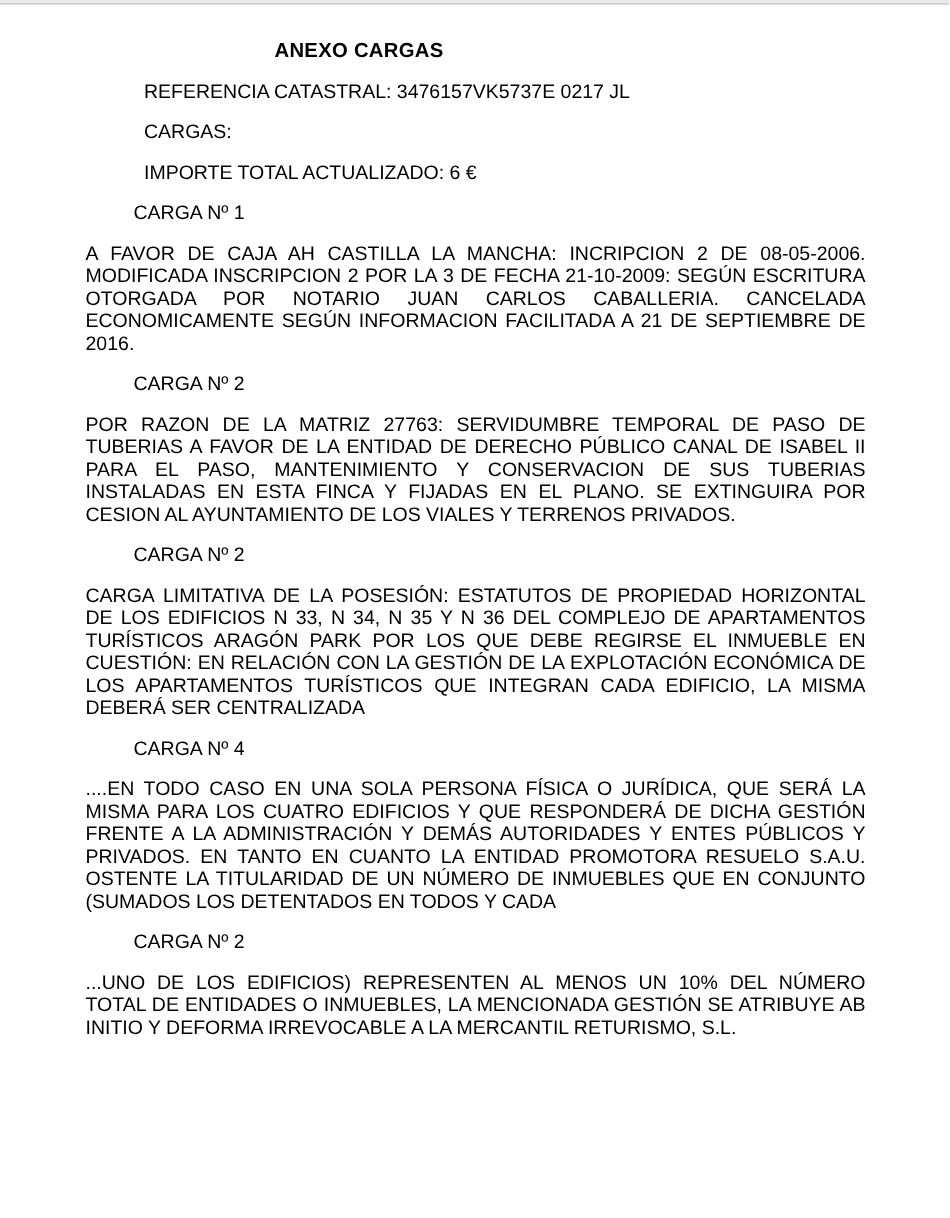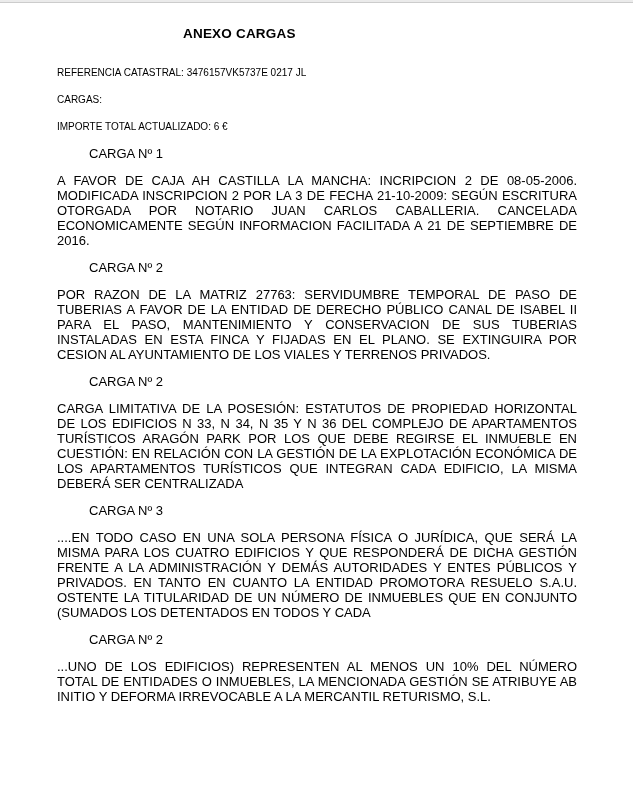--- a/index.html
+++ b/index.html
@@ -17,29 +17,30 @@
     background: #ebebeb;
     border-bottom: 1px solid #cccccc;
   }
   .page-content {
     padding: 23px 56px 0 57px;
   }
   .doc-title {
     font-size: 13.5px;
     font-weight: bold;
     line-height: 15px;
-    margin: 0 0 24px 126px;
+    margin: 0 0 12px 126px;
     letter-spacing: 0.2px;
     white-space: nowrap;
   }
   .doc-line {
-    font-size: 10px;
+    font-size: 13px;
     line-height: 15px;
     margin-bottom: 12px;
     white-space: nowrap;
+    margin-left: 39px;
   }
   .carga-heading {
     font-size: 13px;
     line-height: 15px;
     margin-bottom: 12px;
     white-space: nowrap;
     margin-left: 32px;
   }
   .carga-body {
     font-size: 13px;
@@ -74,21 +75,21 @@
     <div class="carga-body">POR RAZON DE LA MATRIZ 27763: SERVIDUMBRE TEMPORAL DE PASO DE TUBERIAS A FAVOR DE LA ENTIDAD DE DERECHO PÚBLICO CANAL DE ISABEL II PARA EL PASO, MANTENIMIENTO Y CONSERVACION DE SUS TUBERIAS INSTALADAS EN ESTA FINCA Y FIJADAS EN EL PLANO. SE EXTINGUIRA POR CESION AL AYUNTAMIENTO DE LOS VIALES Y TERRENOS PRIVADOS.</div>
   </div>
 
 
   <div>
     <div class="carga-heading">CARGA Nº 2</div>
     <div class="carga-body">CARGA LIMITATIVA DE LA POSESIÓN: ESTATUTOS DE PROPIEDAD HORIZONTAL DE LOS EDIFICIOS N 33, N 34, N 35 Y N 36 DEL COMPLEJO DE APARTAMENTOS TURÍSTICOS ARAGÓN PARK POR LOS QUE DEBE REGIRSE EL INMUEBLE EN CUESTIÓN: EN RELACIÓN CON LA GESTIÓN DE LA EXPLOTACIÓN ECONÓMICA DE LOS APARTAMENTOS TURÍSTICOS QUE INTEGRAN CADA EDIFICIO, LA MISMA DEBERÁ SER CENTRALIZADA</div>
   </div>
 
   <div>
-    <div class="carga-heading">CARGA Nº 3</div>
+    <div class="carga-heading">CARGA Nº 4</div>
     <div class="carga-body">....EN TODO CASO EN UNA SOLA PERSONA FÍSICA O JURÍDICA, QUE SERÁ LA MISMA PARA LOS CUATRO EDIFICIOS Y QUE RESPONDERÁ DE DICHA GESTIÓN FRENTE A LA ADMINISTRACIÓN Y DEMÁS AUTORIDADES Y ENTES PÚBLICOS Y PRIVADOS. EN TANTO EN CUANTO LA ENTIDAD PROMOTORA RESUELO S.A.U. OSTENTE LA TITULARIDAD DE UN NÚMERO DE INMUEBLES QUE EN CONJUNTO (SUMADOS LOS DETENTADOS EN TODOS Y CADA</div>
   </div>
 
   <div>
     <div class="carga-heading">CARGA Nº 2</div>
     <div class="carga-body">...UNO DE LOS EDIFICIOS) REPRESENTEN AL MENOS UN 10% DEL NÚMERO TOTAL DE ENTIDADES O INMUEBLES, LA MENCIONADA GESTIÓN SE ATRIBUYE AB INITIO Y DEFORMA IRREVOCABLE A LA MERCANTIL RETURISMO, S.L.</div>
   </div>
 
 </div>
 

